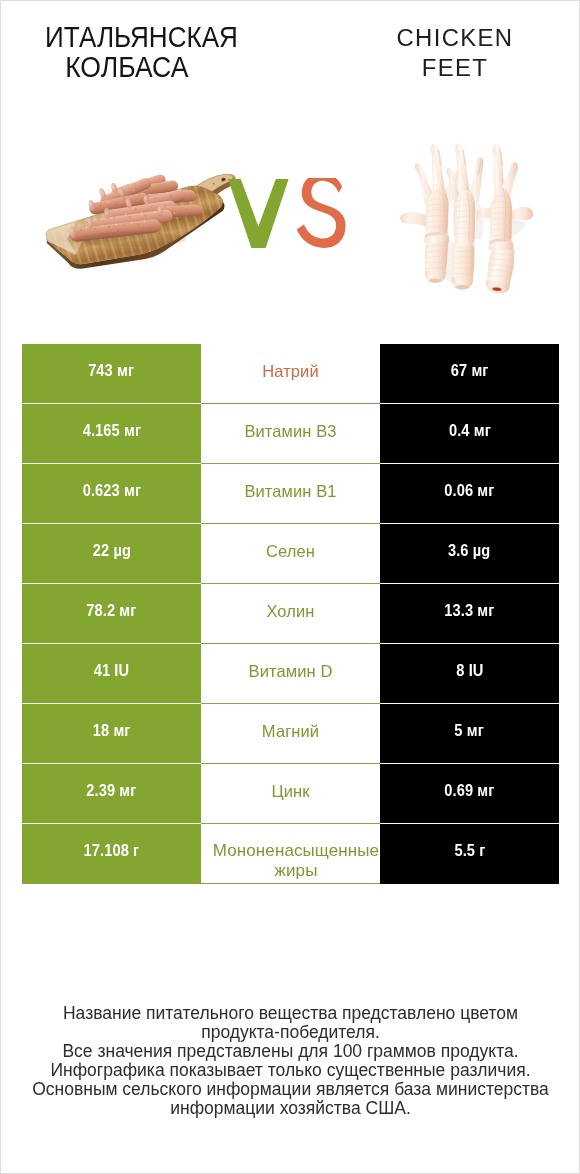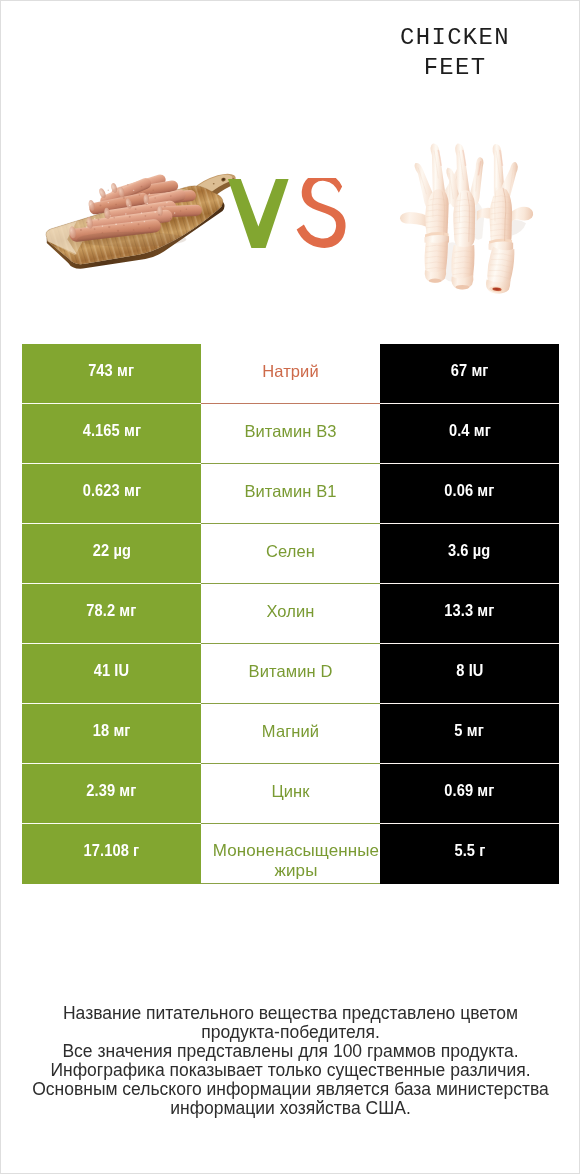--- a/index.html
+++ b/index.html
@@ -6,21 +6,21 @@
   html,body{margin:0;padding:0;}
   body{width:580px;height:1174px;background:#ffffff;font-family:"Liberation Sans",sans-serif;overflow:hidden;}
   .page{position:relative;width:578px;height:1172px;border:1px solid #dedede;background:#fff;overflow:hidden;}
 
   
   .title{position:absolute;text-align:center;color:#141414;}
   #title-left{left:20px;top:21px;width:240px;font-size:29.2px;line-height:30px;}
   #title-left div{transform:scaleX(0.894);}
   #title-left div:nth-child(1){transform:scaleX(0.894) translateX(0.6px);}
   #title-left div:nth-child(2){transform:scaleX(0.91) translateX(-15.6px);}
-  #title-right{left:334px;top:22px;width:240px;font-size:23.9px;line-height:30px;letter-spacing:1.35px;font-family:Liberation Mono, monospace;font-weight:200;color:#1e1e1e;}
+  #title-right{left:334px;top:22px;width:240px;font-size:23.9px;line-height:30px;letter-spacing:1.35px;font-family:Liberation Sans, sans-serif;font-weight:200;color:#1e1e1e;}
 
   
   .hero{position:absolute;}
   #img-left{left:37px;top:163px;width:205px;height:113px;}
   #img-right{left:385px;top:142px;width:156px;height:154px;}
 
   
   #vs{position:absolute;left:227px;top:177px;width:122px;height:74px;}
 
   
@@ -41,20 +41,24 @@
   .unit{font-size:1em;}
 
   
   #footer{position:absolute;left:21px;top:1003px;width:537px;text-align:center;font-size:17.5px;line-height:19px;color:#2d2d2d;}
 </style>
 </head>
 <body>
 
 <div class="page">
 
+  <div class="title" id="title-left">
+      <div>ИТАЛЬЯНСКАЯ</div>
+      <div>КОЛБАСА</div>
+    </div>
   <div class="title" id="title-right">
       <div>CHICKEN</div>
       <div>FEET</div>
     </div>
 
   <svg class="hero" id="img-left" preserveAspectRatio="none" viewBox="0 0 210 120">
     <defs>
       <linearGradient id="woodTop" x1="0.08" y1="0" x2="0.5" y2="1">
         <stop offset="0" stop-color="#d8b583"></stop>
           <stop offset=".1" stop-color="#b2813f"></stop>

